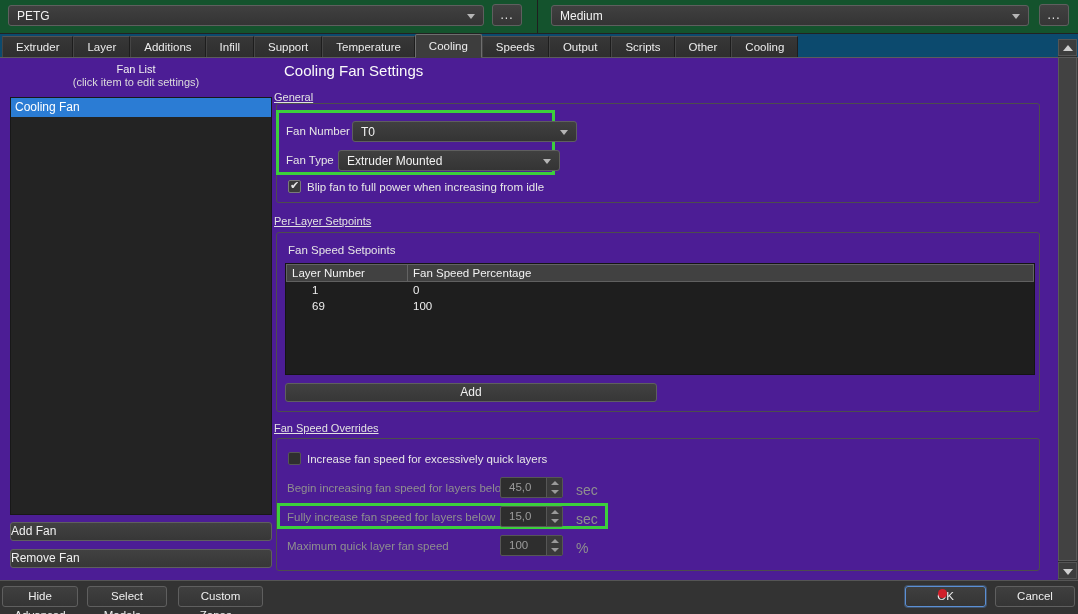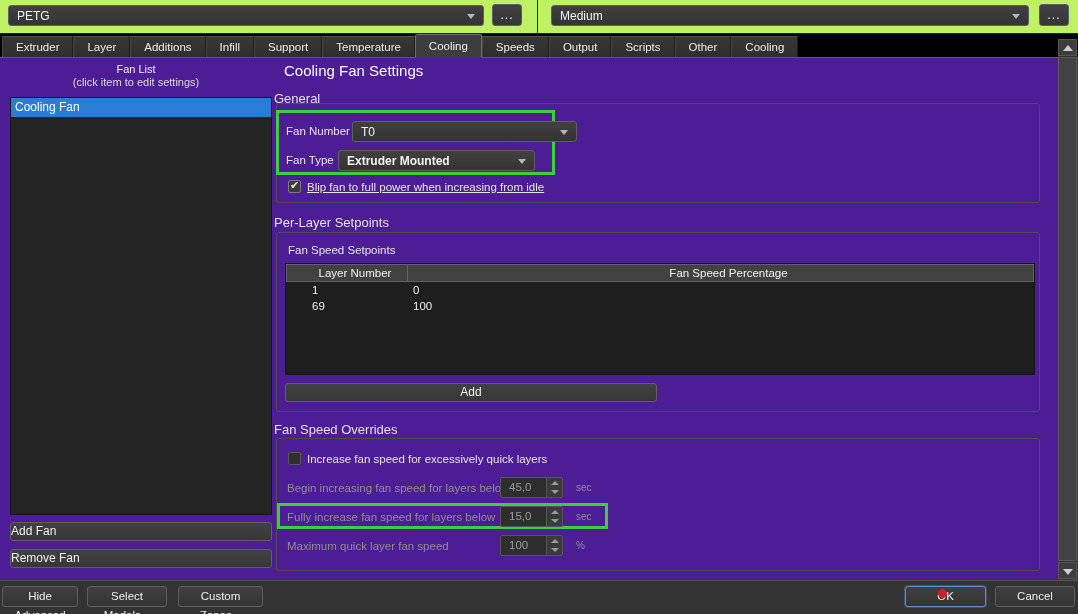--- a/index.html
+++ b/index.html
@@ -6,35 +6,35 @@
   html,body { margin:0; padding:0; }
   body {
     width:1078px; height:614px; position:relative; overflow:hidden;
     background:#3b3b3b; color:#e8e8e8;
     font-family:"Liberation Sans", sans-serif; font-size:11px;
     -webkit-font-smoothing:antialiased;
   }
 
   
   .topbar { position:absolute; top:0; left:0; width:1078px; height:34px;
-            background:#bef264; border-bottom:1px solid #222; }
+            background:#14532d; border-bottom:1px solid #222; }
   .topbar-divider { position:absolute; left:537px; top:0; width:1px; height:33px; background:#1f1f1f; }
   .combo { position:absolute; height:21px; background:linear-gradient(#404040,#343434);
            border:1px solid #5f5f5f; border-radius:3px; display:flex; align-items:center;
            padding:0 22px 0 8px; color:#f2f2f2; font-size:12px; cursor:default; }
   .combo .dd-arrow { position:absolute; right:8px; top:8px; width:0; height:0;
            border-left:4px solid transparent; border-right:4px solid transparent;
            border-top:5px solid #b5b5b5; }
   .mini-btn { position:absolute; height:22px; background:linear-gradient(#414141,#363636);
            border:1px solid #5f5f5f; border-radius:3px; color:#e8e8e8; font-size:12px;
            display:flex; align-items:center; justify-content:center; letter-spacing:1px; }
 
   
   .tabbar { position:absolute; top:34px; left:0; width:1078px; height:24px;
-            background:#000000; border-bottom:1px solid #5c5c5c; display:flex;
+            background:#0c4a6e; border-bottom:1px solid #5c5c5c; display:flex;
             align-items:flex-end; padding-left:2px; }
   .tab { height:21px; line-height:20px; padding:0 13px; margin-top:2px;
          background:linear-gradient(#373737,#2e2e2e); color:#ececec;
          border-top:1px solid #525252; border-left:1px solid #454545; border-right:1px solid #1d1d1d;
          font-size:11.5px; white-space:nowrap; cursor:default; }
   .tab.active { height:24px; line-height:22px; margin-bottom:-1px; background:#3d3d3d;
          border:1px solid #6e6e6e; border-bottom:1px solid #3d3d3d;
          border-radius:2px 2px 0 0; z-index:2; }
 
   
@@ -46,59 +46,59 @@
   .listbox { position:absolute; left:10px; top:39px; width:262px; height:418px;
              background:#232323; border:1px solid #181818; }
   .list-item.selected { height:19px; line-height:19px; padding-left:4px;
              background:#2b7cd4; color:#ffffff; font-size:12px; }
   .side-btn { position:absolute; left:10px; width:262px; height:19px;
              background:linear-gradient(#414141,#373737); border:1px solid #5f5f5f; border-radius:3px;
              color:#f0f0f0; font-size:12px; text-align:left; line-height:17px; cursor:default; }
 
   
   .page-title { position:absolute; left:284px; top:4px; font-size:15px; color:#fafafa; }
-  .sect-label { position:absolute; color:#e2e2e2; font-size:13px; }
+  .sect-label { position:absolute; color:#e2e2e2; font-size:11px;text-decoration:underline; }
   .frame { position:absolute; border:1px solid #4d4d4d; border-radius:3px; }
 
   .green-box { position:absolute; border:3px solid #3ccf3c; }
 
   .fld-label { position:absolute; color:#e6e6e6; font-size:11.5px; }
   .fld-label.disabled { color:#8f8f8f; }
 
   .checkbox { position:absolute; width:13px; height:13px; background:#3a3a3a;
               border:1px solid #7a7a7a; border-radius:2px; }
   .checkbox.checked::after { content:"\2714"; position:absolute; left:1px; top:-2px;
               color:#e8e8e8; font-size:11px; }
   .checkbox.unchecked { background:#2f2f2f; border-color:#565656; }
 
   .table { position:absolute; left:285px; top:205px; width:750px; height:112px;
            background:#1e1e1e; border:1px solid #141414; }
   .thead { display:flex; height:18px; background:#414141; border-bottom:1px solid #606060; }
-  .th { line-height:17px; padding-left:16px; color:#f2f2f2; font-size:11.5px;
-        border-right:1px solid #636363; border-top:1px solid #636363;text-align:center; }
+  .th { line-height:17px; padding-left:5px; color:#f2f2f2; font-size:11.5px;
+        border-right:1px solid #636363; border-top:1px solid #636363; }
   .th:first-child { width:122px; border-left:1px solid #636363; }
   .th:last-child { flex:1; }
   .trow { display:flex; height:16px; color:#eeeeee; font-size:11.5px; }
   .td1 { width:122px; padding-left:26px; line-height:16px; }
   .td2 { flex:1; padding-left:5px; line-height:16px; }
 
   .wide-btn { position:absolute; height:19px; background:linear-gradient(#414141,#373737);
               border:1px solid #5f5f5f; border-radius:3px; color:#f0f0f0; font-size:12px;
               text-align:center; line-height:17px; cursor:default; }
 
   .spin { position:absolute; width:63px; height:21px; background:#2e2e2e;
           border:1px solid #565656; border-radius:2px; }
   .spin .val { position:absolute; left:8px; top:3px; color:#9b9b9b; font-size:11.5px; }
   .spin .btns { position:absolute; right:0; top:0; width:16px; height:19px;
           border-left:1px solid #565656; background:#3a3a3a; }
   .spin .up, .spin .dn { position:absolute; left:4px; width:0; height:0;
           border-left:4px solid transparent; border-right:4px solid transparent; }
   .spin .up { top:3px;  border-bottom:4px solid #9a9a9a; }
   .spin .dn { bottom:3px; border-top:4px solid #9a9a9a; }
-  .unit { position:absolute; color:#8f8f8f; font-size:10px; }
+  .unit { position:absolute; color:#8f8f8f; font-size:14px; }
 
   
   .scrollbar { position:absolute; left:1058px; top:39px; width:19px; height:540px; background:#2f2f2f; }
   .sb-btn { position:absolute; left:0; width:19px; height:17px; background:#3d3d3d; border:1px solid #555; }
   .sb-up { top:0; } .sb-dn { bottom:0; }
   .sb-up::after { content:""; position:absolute; left:4px; top:5px; width:0; height:0;
           border-left:5px solid transparent; border-right:5px solid transparent; border-bottom:6px solid #cfcfcf; }
   .sb-dn::after { content:""; position:absolute; left:4px; top:6px; width:0; height:0;
           border-left:5px solid transparent; border-right:5px solid transparent; border-top:6px solid #cfcfcf; }
   .sb-thumb { position:absolute; left:0; top:18px; width:19px; height:504px;
@@ -166,27 +166,27 @@
   <div class="frame" style="left:276px; top:45px; width:764px; height:100px;"></div>
   <div class="green-box" style="left:276px; top:52px; width:279px; height:65px;"></div>
 
   <div class="fld-label" style="left:286px; top:67px;">Fan Number</div>
   <div class="combo" style="left:352px; top:63px; width:225px;">
     <span>T0</span>
     <span class="dd-arrow"></span>
   </div>
 
   <div class="fld-label" style="left:286px; top:96px;">Fan Type</div>
-  <div class="combo" style="left:338px; top:92px; width:197px;font-weight:bold;">
+  <div class="combo" style="left:338px; top:92px; width:222px;">
     <span>Extruder Mounted</span>
     <span class="dd-arrow"></span>
   </div>
 
   <div class="checkbox checked" style="left:288px; top:122px;"></div>
-  <div class="fld-label" style="left:307px; top:123px;text-decoration:underline;">Blip fan to full power when increasing from idle</div>
+  <div class="fld-label" style="left:307px; top:123px;">Blip fan to full power when increasing from idle</div>
 
   <div class="sect-label" style="left:274px; top:157px;">Per-Layer Setpoints</div>
   <div class="frame" style="left:276px; top:174px; width:764px; height:180px;"></div>
   <div class="fld-label" style="left:288px; top:186px;">Fan Speed Setpoints</div>
 
   <div class="table">
     <div class="thead">
       <div class="th">Layer Number</div>
       <div class="th">Fan Speed Percentage</div>
     </div>

